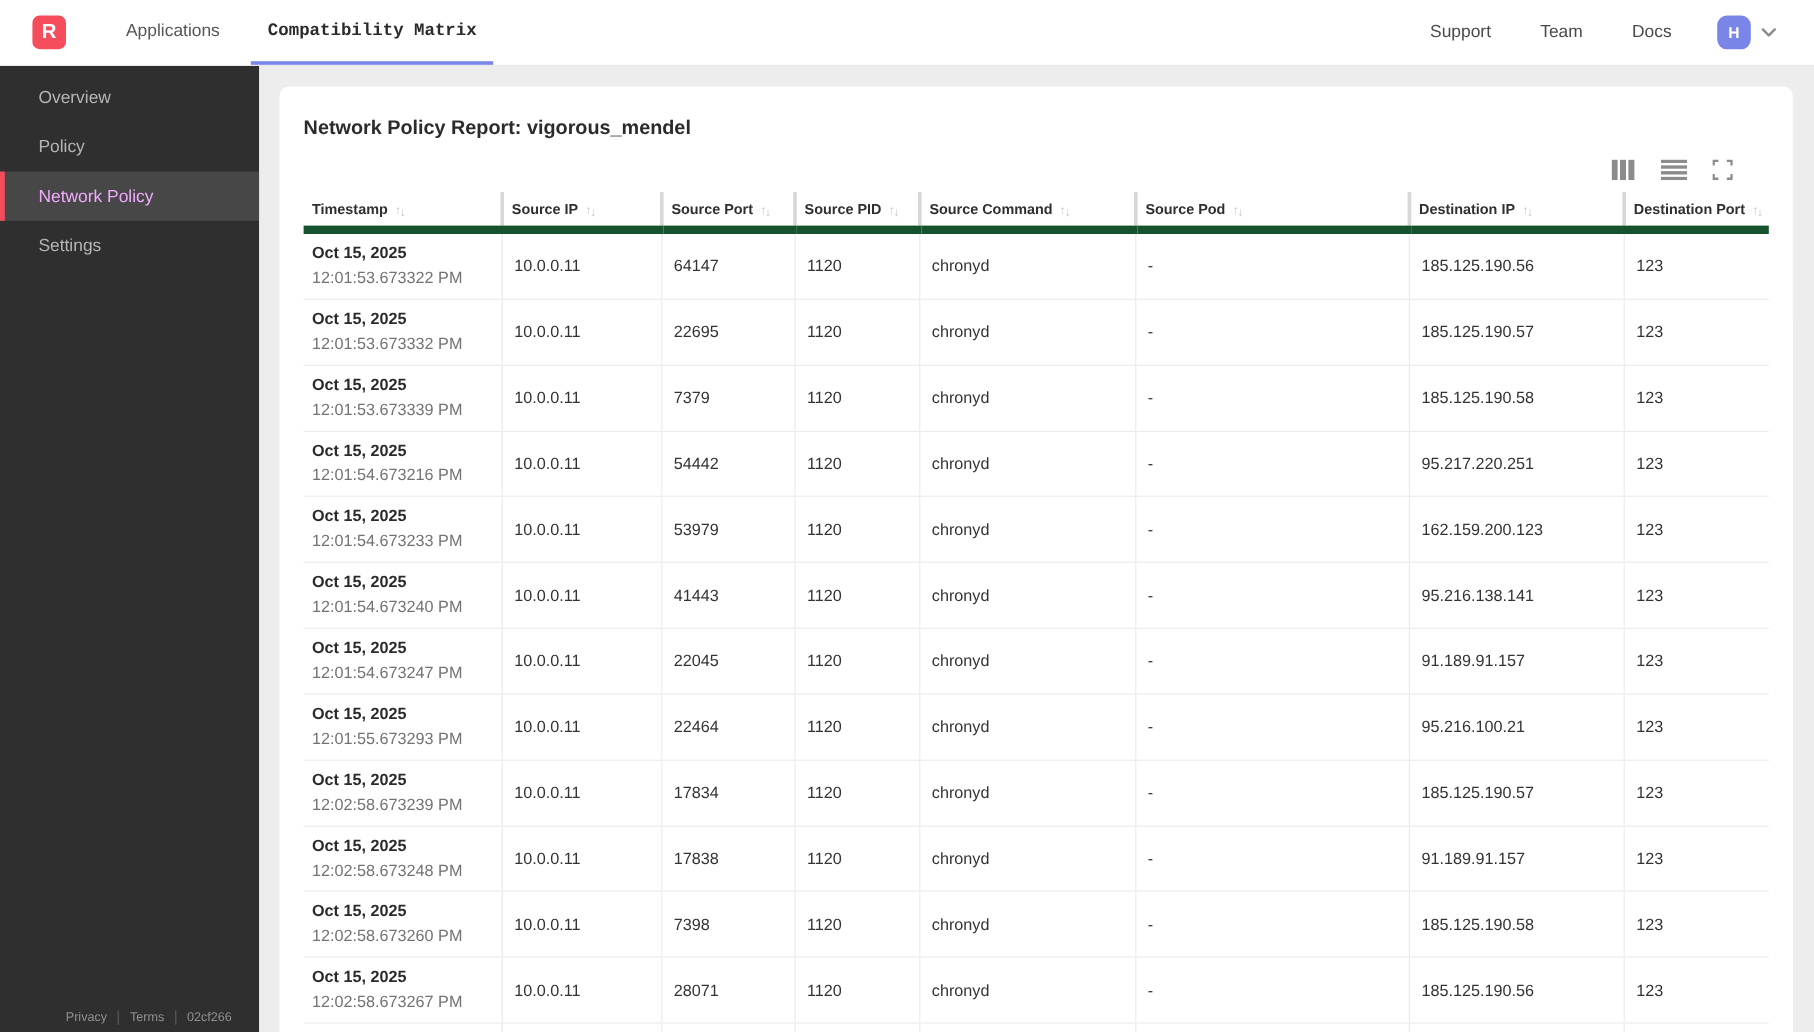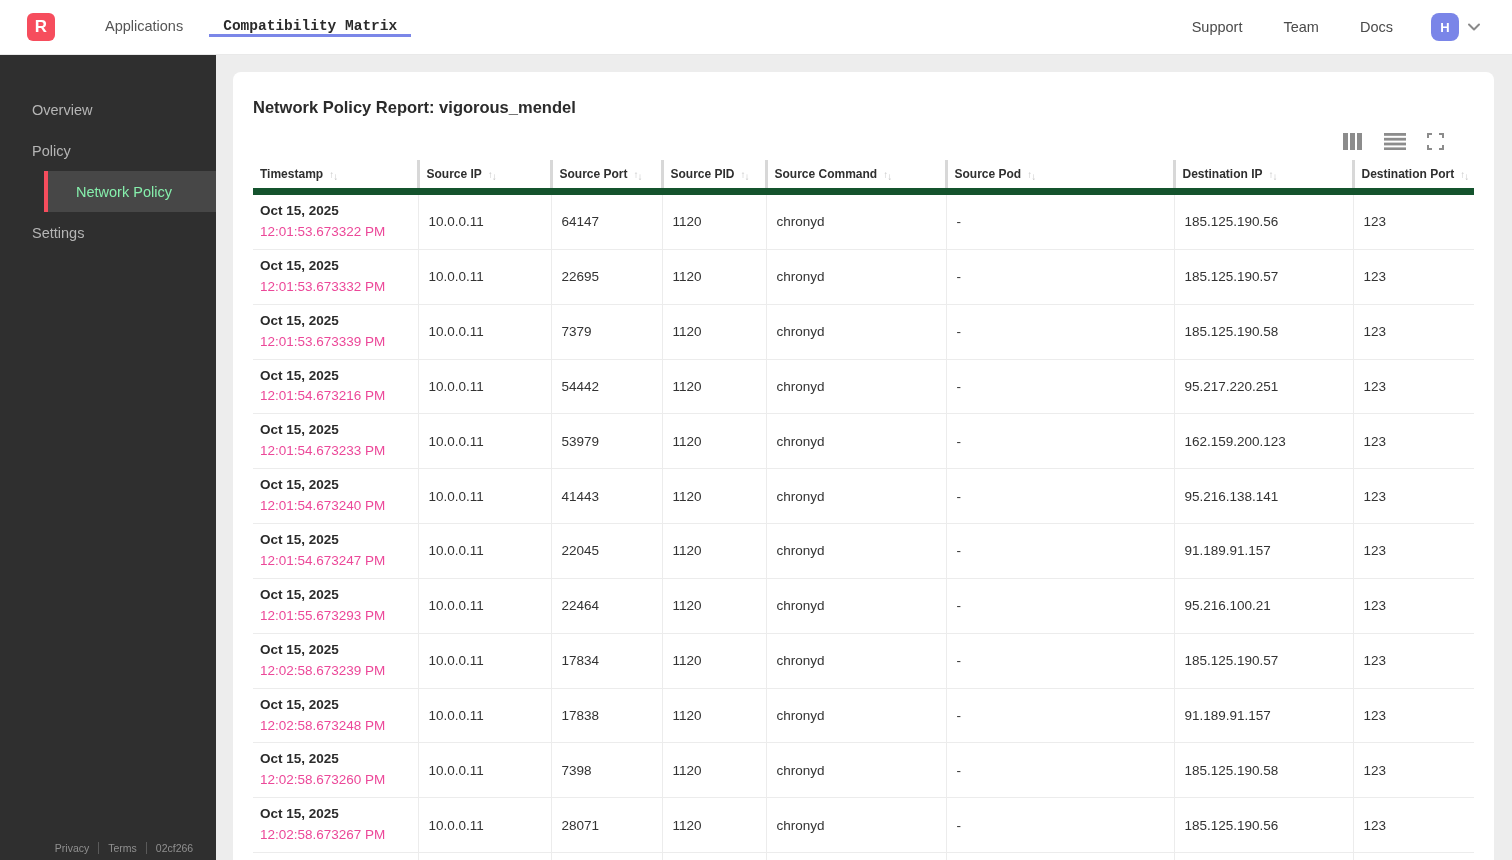--- a/index.html
+++ b/index.html
@@ -5,37 +5,37 @@
   * { margin:0; padding:0; box-sizing:border-box; }
   html,body { width:1512px; height:860px; overflow:hidden; background:#ededed;
     font-family:"Liberation Sans", sans-serif; }
 
   
   .topbar { position:fixed; top:0; left:0; width:1512px; height:55px; background:#ffffff;
     border-bottom:1px solid #e9e9e9; display:flex; align-items:stretch; z-index:10; }
   .logo { width:28px; height:28px; border-radius:6px; background:#f64d5d; color:#fff;
     font-weight:700; font-size:17px; display:flex; align-items:center; justify-content:center;
     align-self:center; margin-left:27px; cursor:pointer; }
-  .top-nav { display:flex; margin-left:36px;align-items:center; }
+  .top-nav { display:flex; margin-left:36px; }
   .top-tab { display:flex; align-items:center; padding:0 14px; margin-right:12px; font-size:14.5px;
     color:#555; cursor:pointer; border-bottom:3px solid transparent; text-decoration:none; }
   .top-tab.active { color:#2b2b2b; font-weight:700; border-bottom-color:#7b87e8;font-family:Liberation Mono, monospace; }
   .topbar-right { margin-left:auto; display:flex; align-items:center; padding-right:30px; }
   .top-link { font-size:14.5px; color:#4a4a4a; margin-left:41px; cursor:pointer; text-decoration:none; }
   .avatar { width:28px; height:28px; border-radius:8px; background:#7a85e8; color:#fff;
     font-size:13px; font-weight:700; display:flex; align-items:center; justify-content:center;
     margin-left:38px; cursor:pointer; }
   .chev { margin-left:7px; cursor:pointer; display:flex; align-items:center; }
 
   
   .sidebar { position:fixed; top:55px; left:0; width:216px; height:805px; background:#2f2f2f; }
-  .side-items { padding-top:34px; }
+  .side-items { padding-top:6px; }
   .side-item { height:41px; display:flex; align-items:center; padding-left:28px; font-size:14.5px;
     color:#b5b5b5; cursor:pointer; border-left:4px solid transparent; }
-  .side-item.active { background:#474747; color:#86efac; border-left-color:#f64d5d;margin-left:44px; }
+  .side-item.active { background:#474747; color:#f0abfc; border-left-color:#f64d5d; }
   .side-footer { position:absolute; bottom:6px; left:16px; width:100%; display:flex;
     justify-content:center; align-items:center; font-size:10.5px; color:#909090; }
   .side-footer a { color:#909090; text-decoration:none; cursor:pointer; }
   .side-sep { width:1px; height:12px; background:#5a5a5a; margin:0 9px; }
 
   
   .main { position:fixed; top:55px; left:216px; width:1024px; height:805px; background:#ededed;
     padding:17px 18px 0 17px; }
   .card { background:#ffffff; border-radius:8px; width:1261px; min-height:820px;
     padding:26px 20px 0 20px; }
@@ -51,21 +51,21 @@
   th { text-align:left; font-size:12px; font-weight:700; color:#2f2f2f; padding:7px 4px 7px 7px;
     white-space:nowrap; overflow:hidden; border-bottom:7px solid #14532d; cursor:pointer; }
   th + th { border-left:3px solid #d8d8d8; }
   .sort-icon { color:#c6c6c6; font-size:10px; margin-left:6px; letter-spacing:-1px;
     font-weight:400; display:inline-block; }
   .sort-icon .dn { position:relative; top:2px; }
   td { height:54.5px; vertical-align:middle; font-size:13.5px; color:#333333; padding:6px 4px 6px 7px;
     border-bottom:1px solid #ececec; white-space:nowrap; overflow:hidden; }
   td + td { border-left:1px solid #ececec; padding-left:10px; }
   .ts-date { font-weight:700; color:#2b2b2b; line-height:1.55; }
-  .ts-time { color:#ec4899; line-height:1.55; }
+  .ts-time { color:#737373; line-height:1.55; }
 </style>
 </head>
 <body>
 
 <header class="topbar">
   <div class="logo">
     <span>R</span>
   </div>
   <nav class="top-nav">
     <a class="top-tab">Applications</a>

